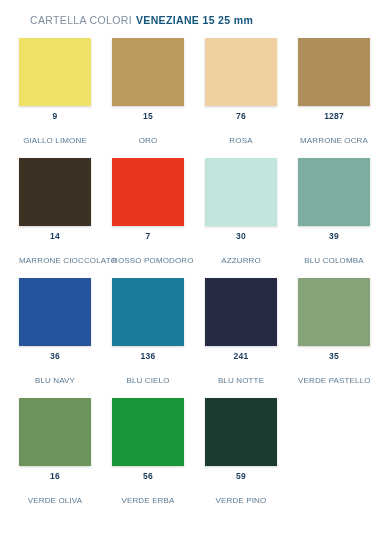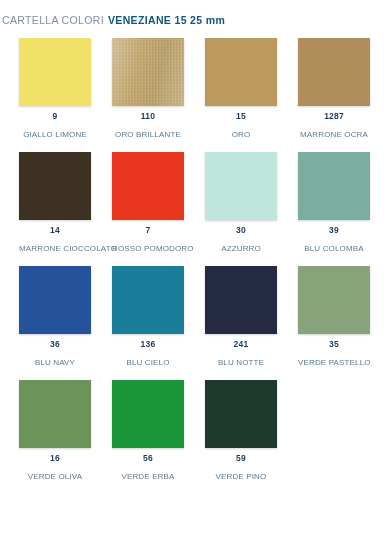--- a/index.html
+++ b/index.html
@@ -15,21 +15,21 @@
   #page {
     position: relative;
     width: 390px;
     height: 560px;
     background: #ffffff;
     box-sizing: border-box;
   }
 
   
   .header {
-    padding: 14px 0 0 2px;
+    padding: 14px 0 0 30px;
     font-size: 10.5px;
     letter-spacing: 0.35px;
     white-space: nowrap;
   }
   .header-prefix {
     color: #7f8fa0;
     font-weight: 400;
   }
   .header-title {
     color: #11557e;
@@ -89,21 +89,21 @@
     margin-top: 5px;
     text-align: center;
     font-size: 8.5px;
     font-weight: bold;
     color: #1b3a5c;
     letter-spacing: 0.2px;
     line-height: 11px;
   }
 
   .name {
-    margin-top: 7px;
+    margin-top: 13px;
     text-align: center;
     font-size: 8px;
     color: #5c7a92;
     letter-spacing: 0.15px;
     line-height: 11px;
     white-space: nowrap;
   }
 </style>
 </head>
 <body>
@@ -114,28 +114,28 @@
     <span class="header-prefix">CARTELLA COLORI</span><span class="header-title">VENEZIANE 15 25 mm</span>
   </div>
 
   <div class="grid">
       <div class="cell">
         <div class="swatch" style="background: rgb(240, 225, 105);"></div>
         <div class="code">9</div>
         <div class="name">GIALLO LIMONE</div>
       </div>
       <div class="cell">
-        <div class="swatch metallic" style="background: rgb(198, 169, 109);"></div>
-        <div class="code">110</div>
-        <div class="name">ORO BRILLANTE</div>
-      </div>
-      <div class="cell">
         <div class="swatch" style="background: rgb(188, 154, 94);"></div>
         <div class="code">15</div>
         <div class="name">ORO</div>
+      </div>
+      <div class="cell">
+        <div class="swatch" style="background: rgb(239, 208, 160);"></div>
+        <div class="code">76</div>
+        <div class="name">ROSA</div>
       </div>
       <div class="cell">
         <div class="swatch" style="background: rgb(176, 142, 91);"></div>
         <div class="code">1287</div>
         <div class="name">MARRONE OCRA</div>
       </div>
       <div class="cell">
         <div class="swatch" style="background: rgb(61, 49, 36);"></div>
         <div class="code">14</div>
         <div class="name">MARRONE CIOCCOLATO</div>

